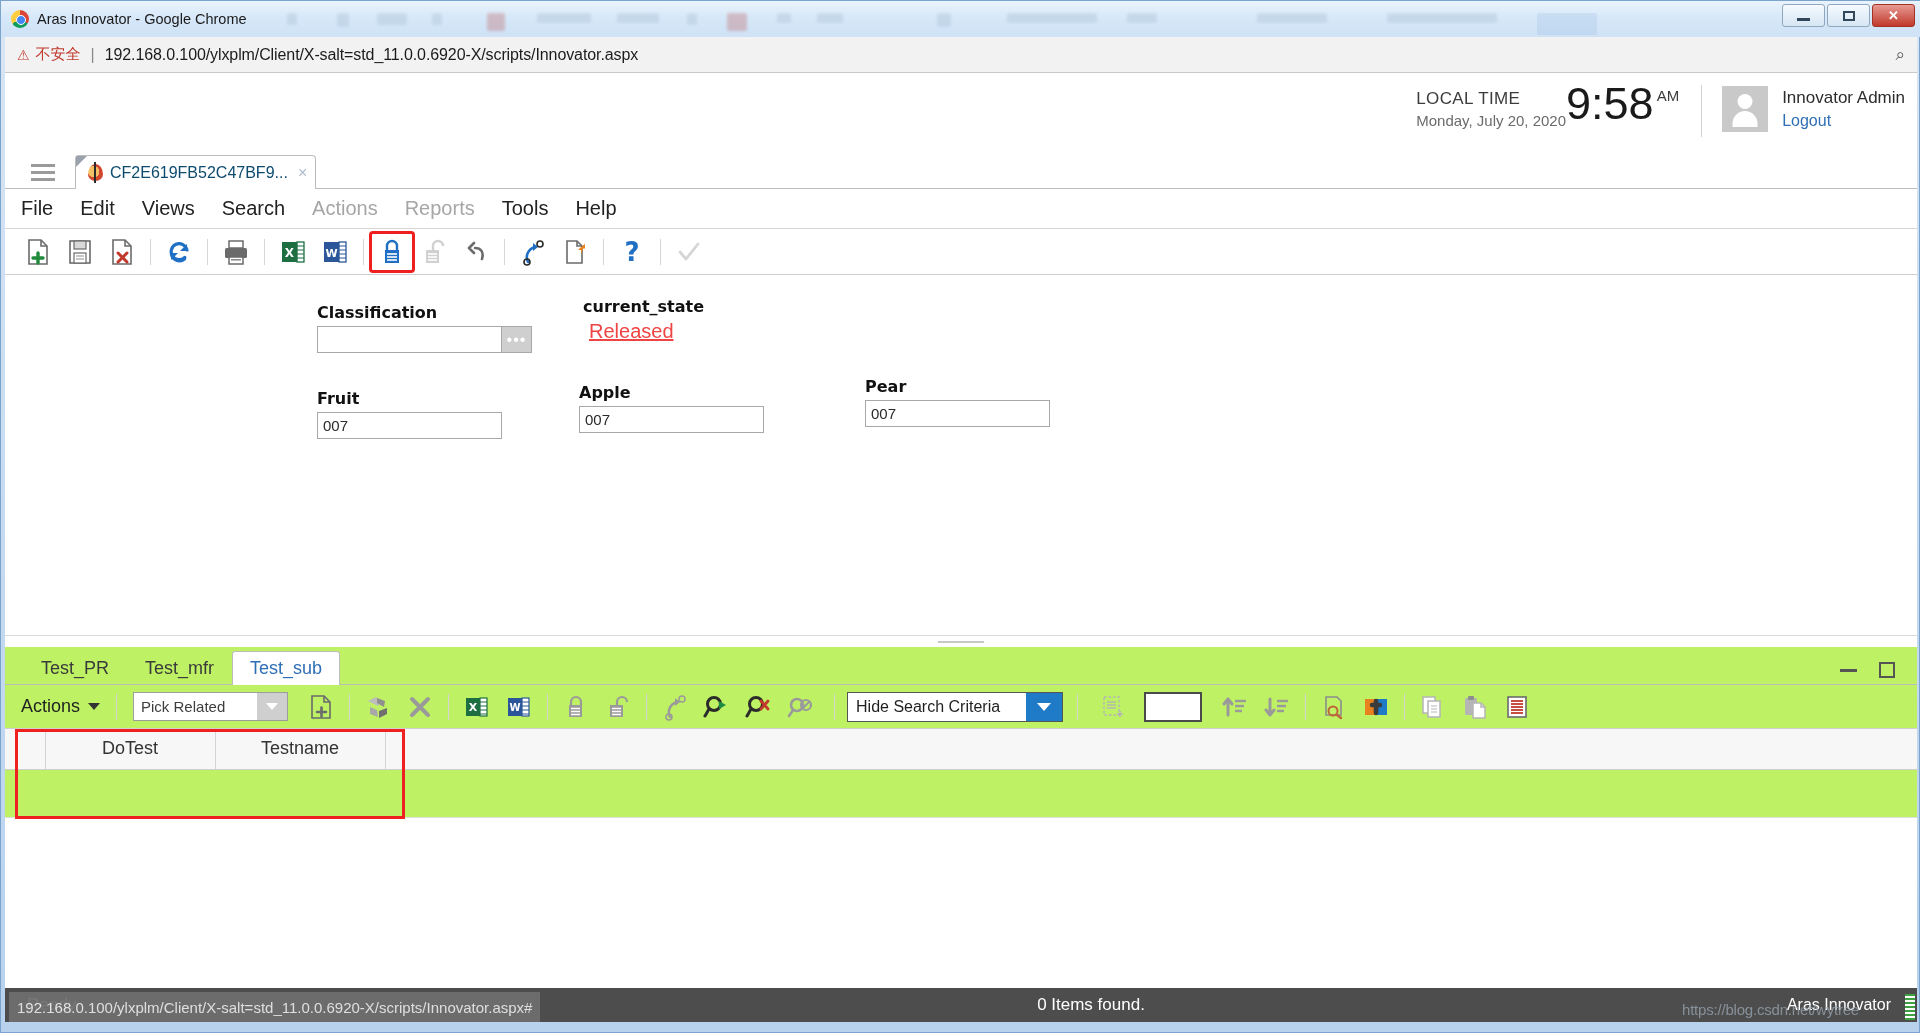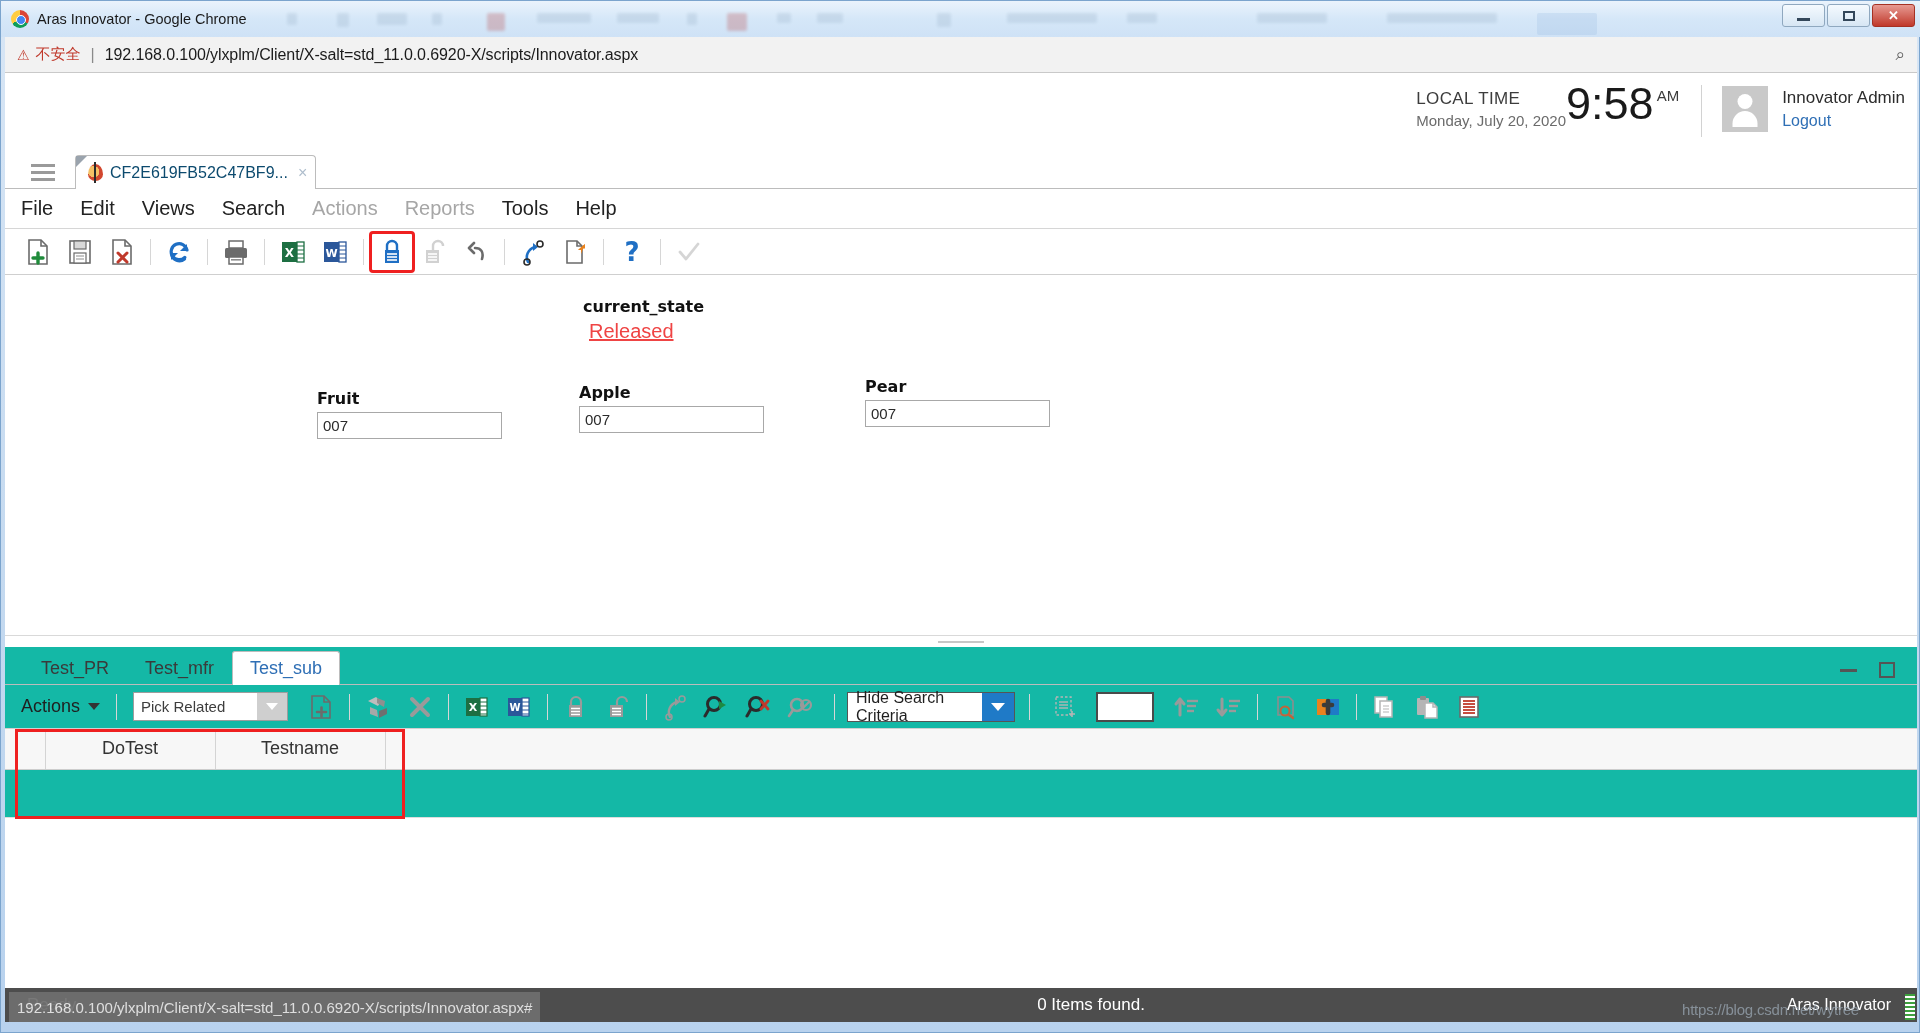--- a/index.html
+++ b/index.html
@@ -151,21 +151,21 @@
   }
   .state-link { font-size:20px; color:#ef4444; text-decoration:underline; cursor:pointer; }
 
   .splitter { position:relative; height:12px; background:#fff; border-top:1px solid #d9d9d9;}
   .splitter::after {
     content:""; position:absolute; left:50%; top:5px; transform:translateX(-50%);
     width:46px; height:2px; background:#c7c7c7;
   }
 
   
-  .relpanel { position:relative; background:#14b8a6; }
+  .relpanel { position:relative; background:#bef264; }
   .reltabs { position:relative; height:38px; border-bottom:1px solid #bcbcbc; display:flex; align-items:flex-end; padding-left:18px; }
   .reltab {
     height:34px; padding:0 17px; display:flex; align-items:center;
     font-size:18px; color:#3a3a3a; cursor:pointer; border:1px solid transparent;
     border-bottom:none; margin-bottom:-1px;
   }
   .reltab.active { background:#fff; border-color:#bcbcbc; color:#2f6fb5; border-radius:3px 3px 0 0; }
   .rel-win-ctrls { position:absolute; right:22px; bottom:6px; display:flex; align-items:center; gap:22px; }
   .rwc-min { width:17px; height:3px; background:#555; }
   .rwc-max { width:16px; height:16px; border:2px solid #555; }
@@ -176,21 +176,21 @@
   .pick-sel {
     width:155px; height:29px; border:1px solid #9d9d9d; background:#fff;
     display:flex; align-items:center; font-size:15px; color:#3d3d3d; padding-left:7px; cursor:pointer;
   }
   .pick-arrow {
     margin-left:auto; width:30px; height:27px; background:#cfcfcf;
     display:flex;align-items:center;justify-content:center;
   }
   .pick-arrow i { width:0;height:0;border-left:6px solid transparent;border-right:6px solid transparent;border-top:7px solid #fff;}
   .hsc {
-    width:168px; height:30px; border:1px solid #555; background:#fff; display:flex; align-items:center;
+    width:216px; height:30px; border:1px solid #555; background:#fff; display:flex; align-items:center;
     font-size:16px; color:#1f1f1f; padding-left:8px; cursor:pointer;
   }
   .hsc-arrow { margin-left:auto; width:36px; height:28px; background:#1f7ac7; display:flex; align-items:center; justify-content:center;}
   .hsc-arrow i { width:0;height:0;border-left:7px solid transparent;border-right:7px solid transparent;border-top:8px solid #fff;}
   .pagebox { width:58px; height:30px; border:2px solid #4a4a4a; background:#fff; }
 
   
   .gridwrap { position:relative; }
   .grid-hl { position:absolute; left:10px; top:0; width:390px; height:90px; border:3px solid #ef2020; pointer-events:none; }
   .gridtable { border-collapse:collapse; width:100%; }
@@ -431,20 +431,27 @@
         </div>
         <div class="tb-sep"></div>
         <div class="tb dis">
           <svg width="28" height="28" viewBox="0 0 28 28">
               <path d="M5 14l6 7L23 6" fill="none" stroke="#a3a3a3" stroke-width="2.8" stroke-linecap="round" stroke-linejoin="round"></path>
             </svg>
         </div>
       </div>
 
       <div class="formarea">
+        <div class="fld" style="left:312px; top:28px;">
+          <div class="fld-label">Classification</div>
+          <div class="combo-wrap">
+            <input class="fld-input" value="" style="">
+            <div class="combo-btn">•••</div>
+          </div>
+        </div>
 
         <div class="fld" style="left:578px; top:22px;">
           <div class="fld-label">current_state</div>
           <div class="state-link" style="margin-left:6px;">Released</div>
         </div>
 
         <div class="fld" style="left:312px; top:114px;">
           <div class="fld-label">Fruit</div>
           <input class="fld-input" value="007" style="">
         </div>

